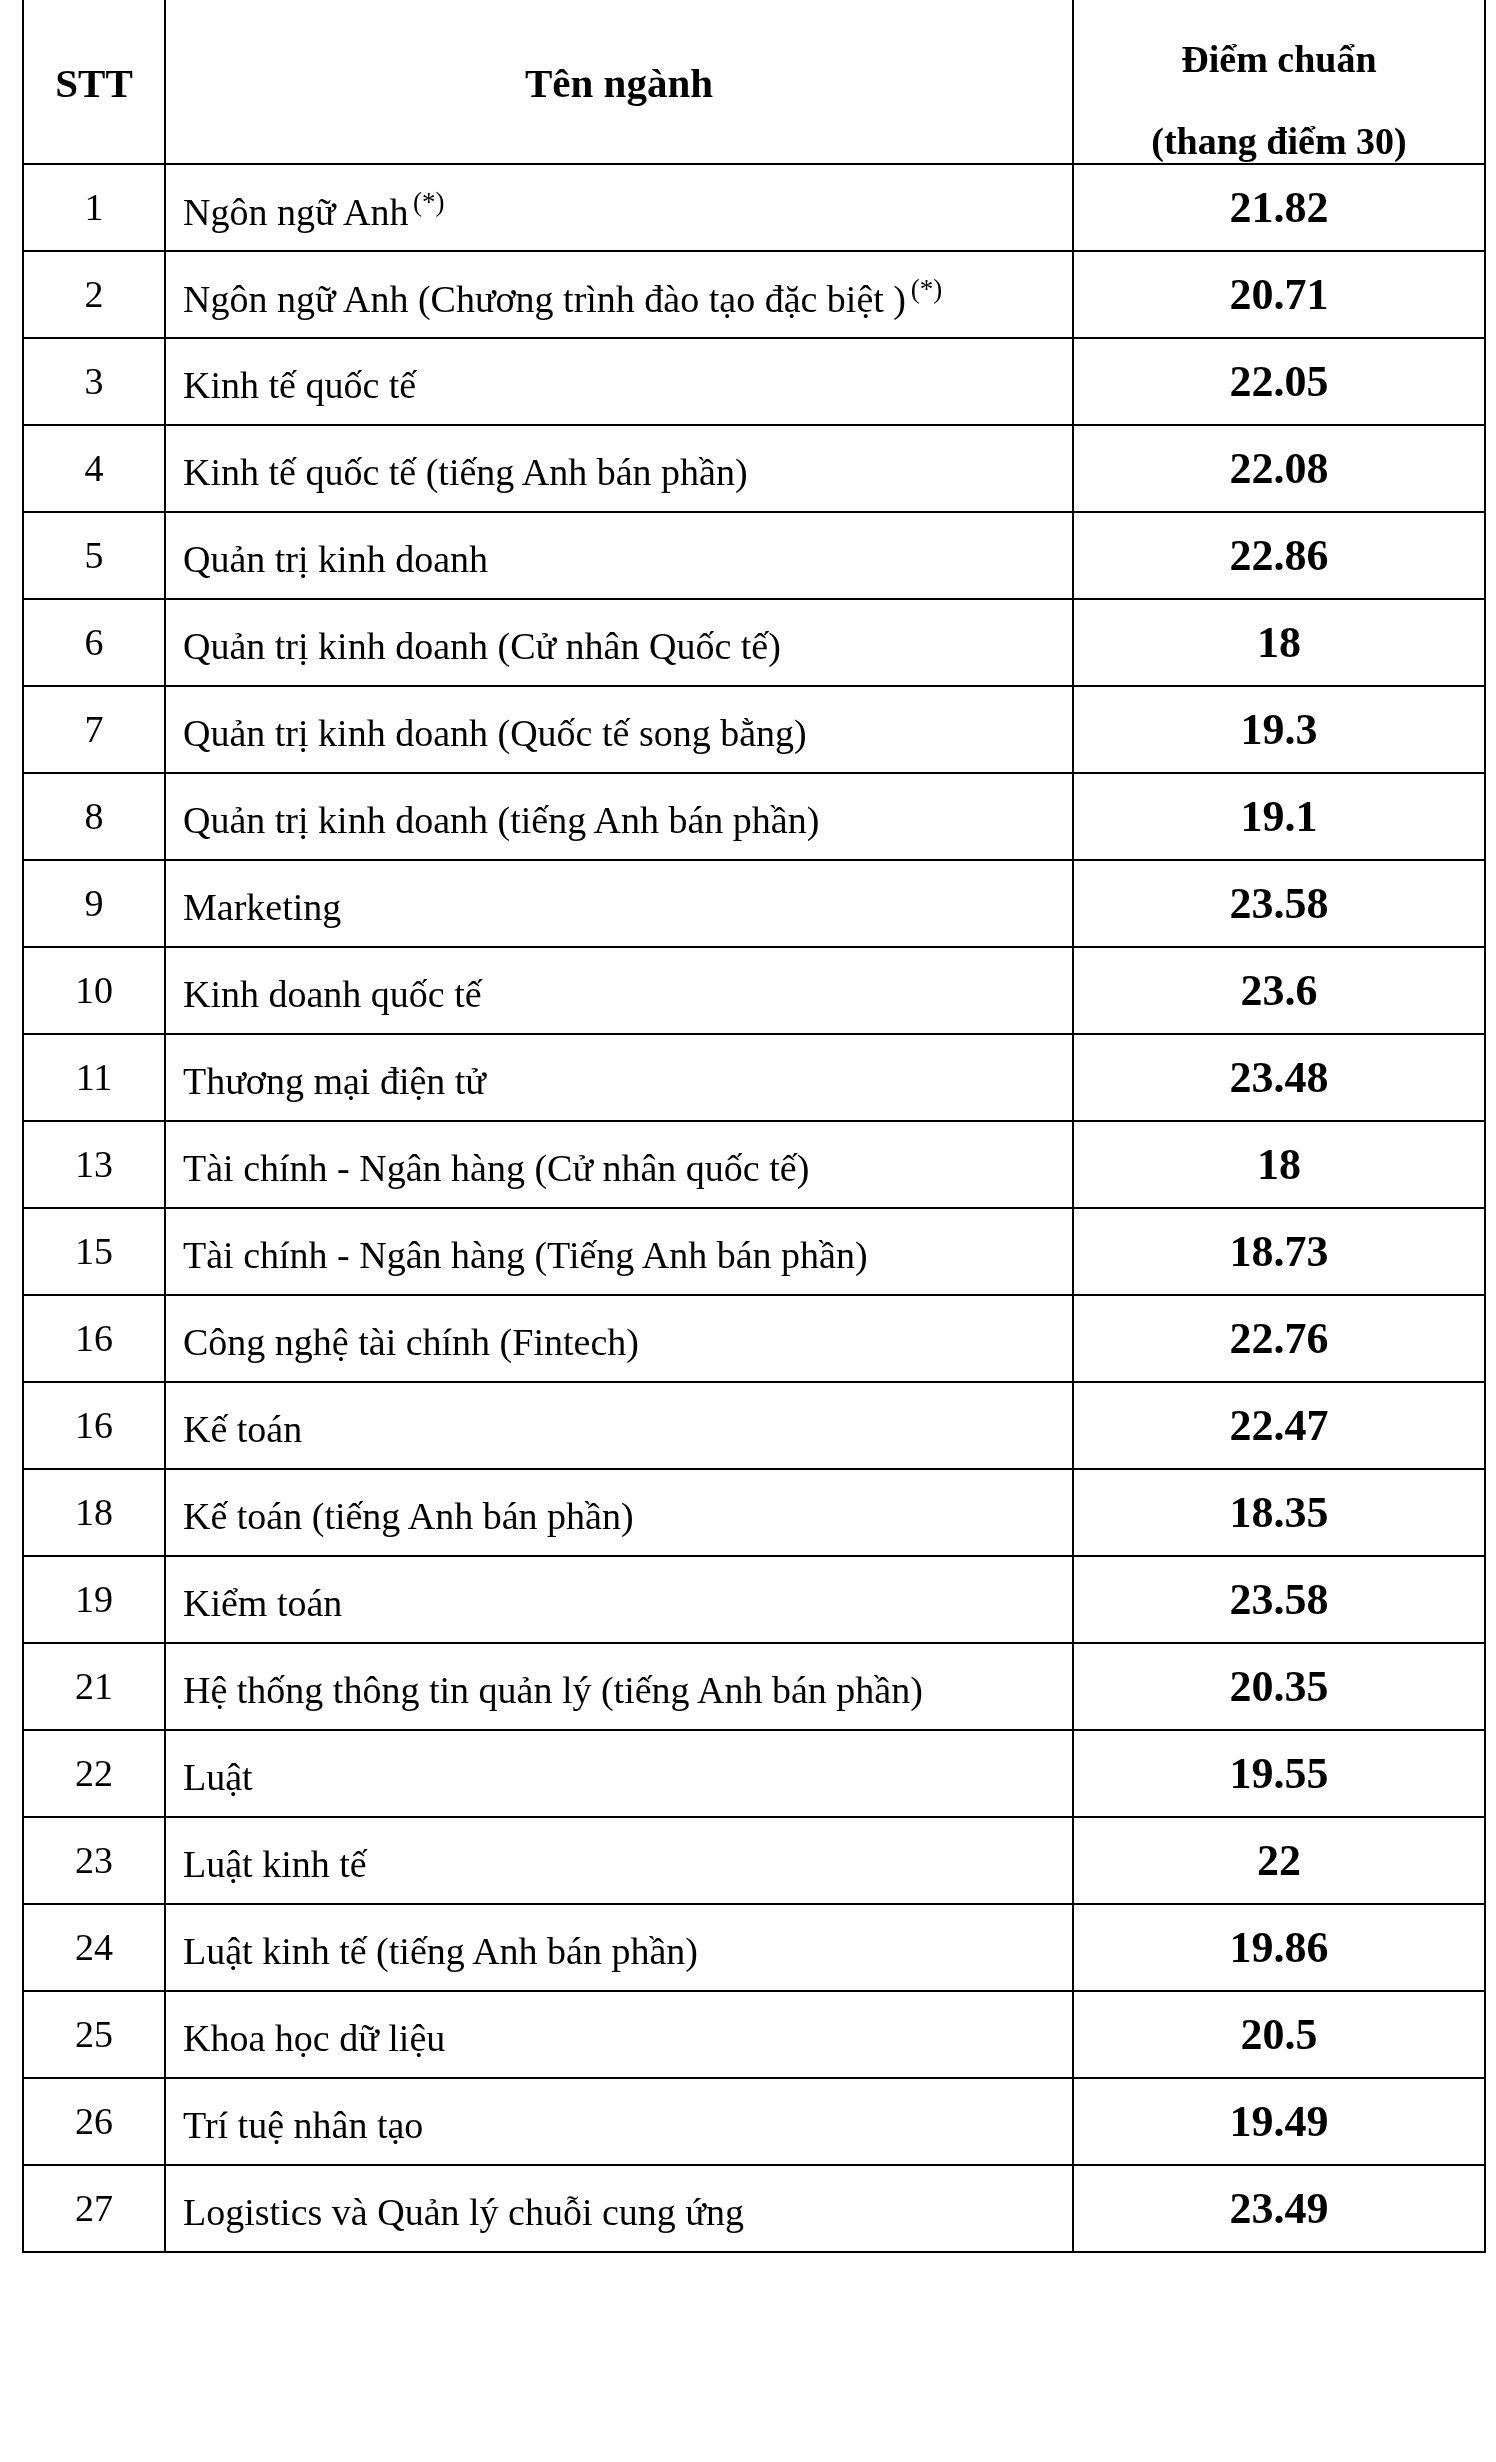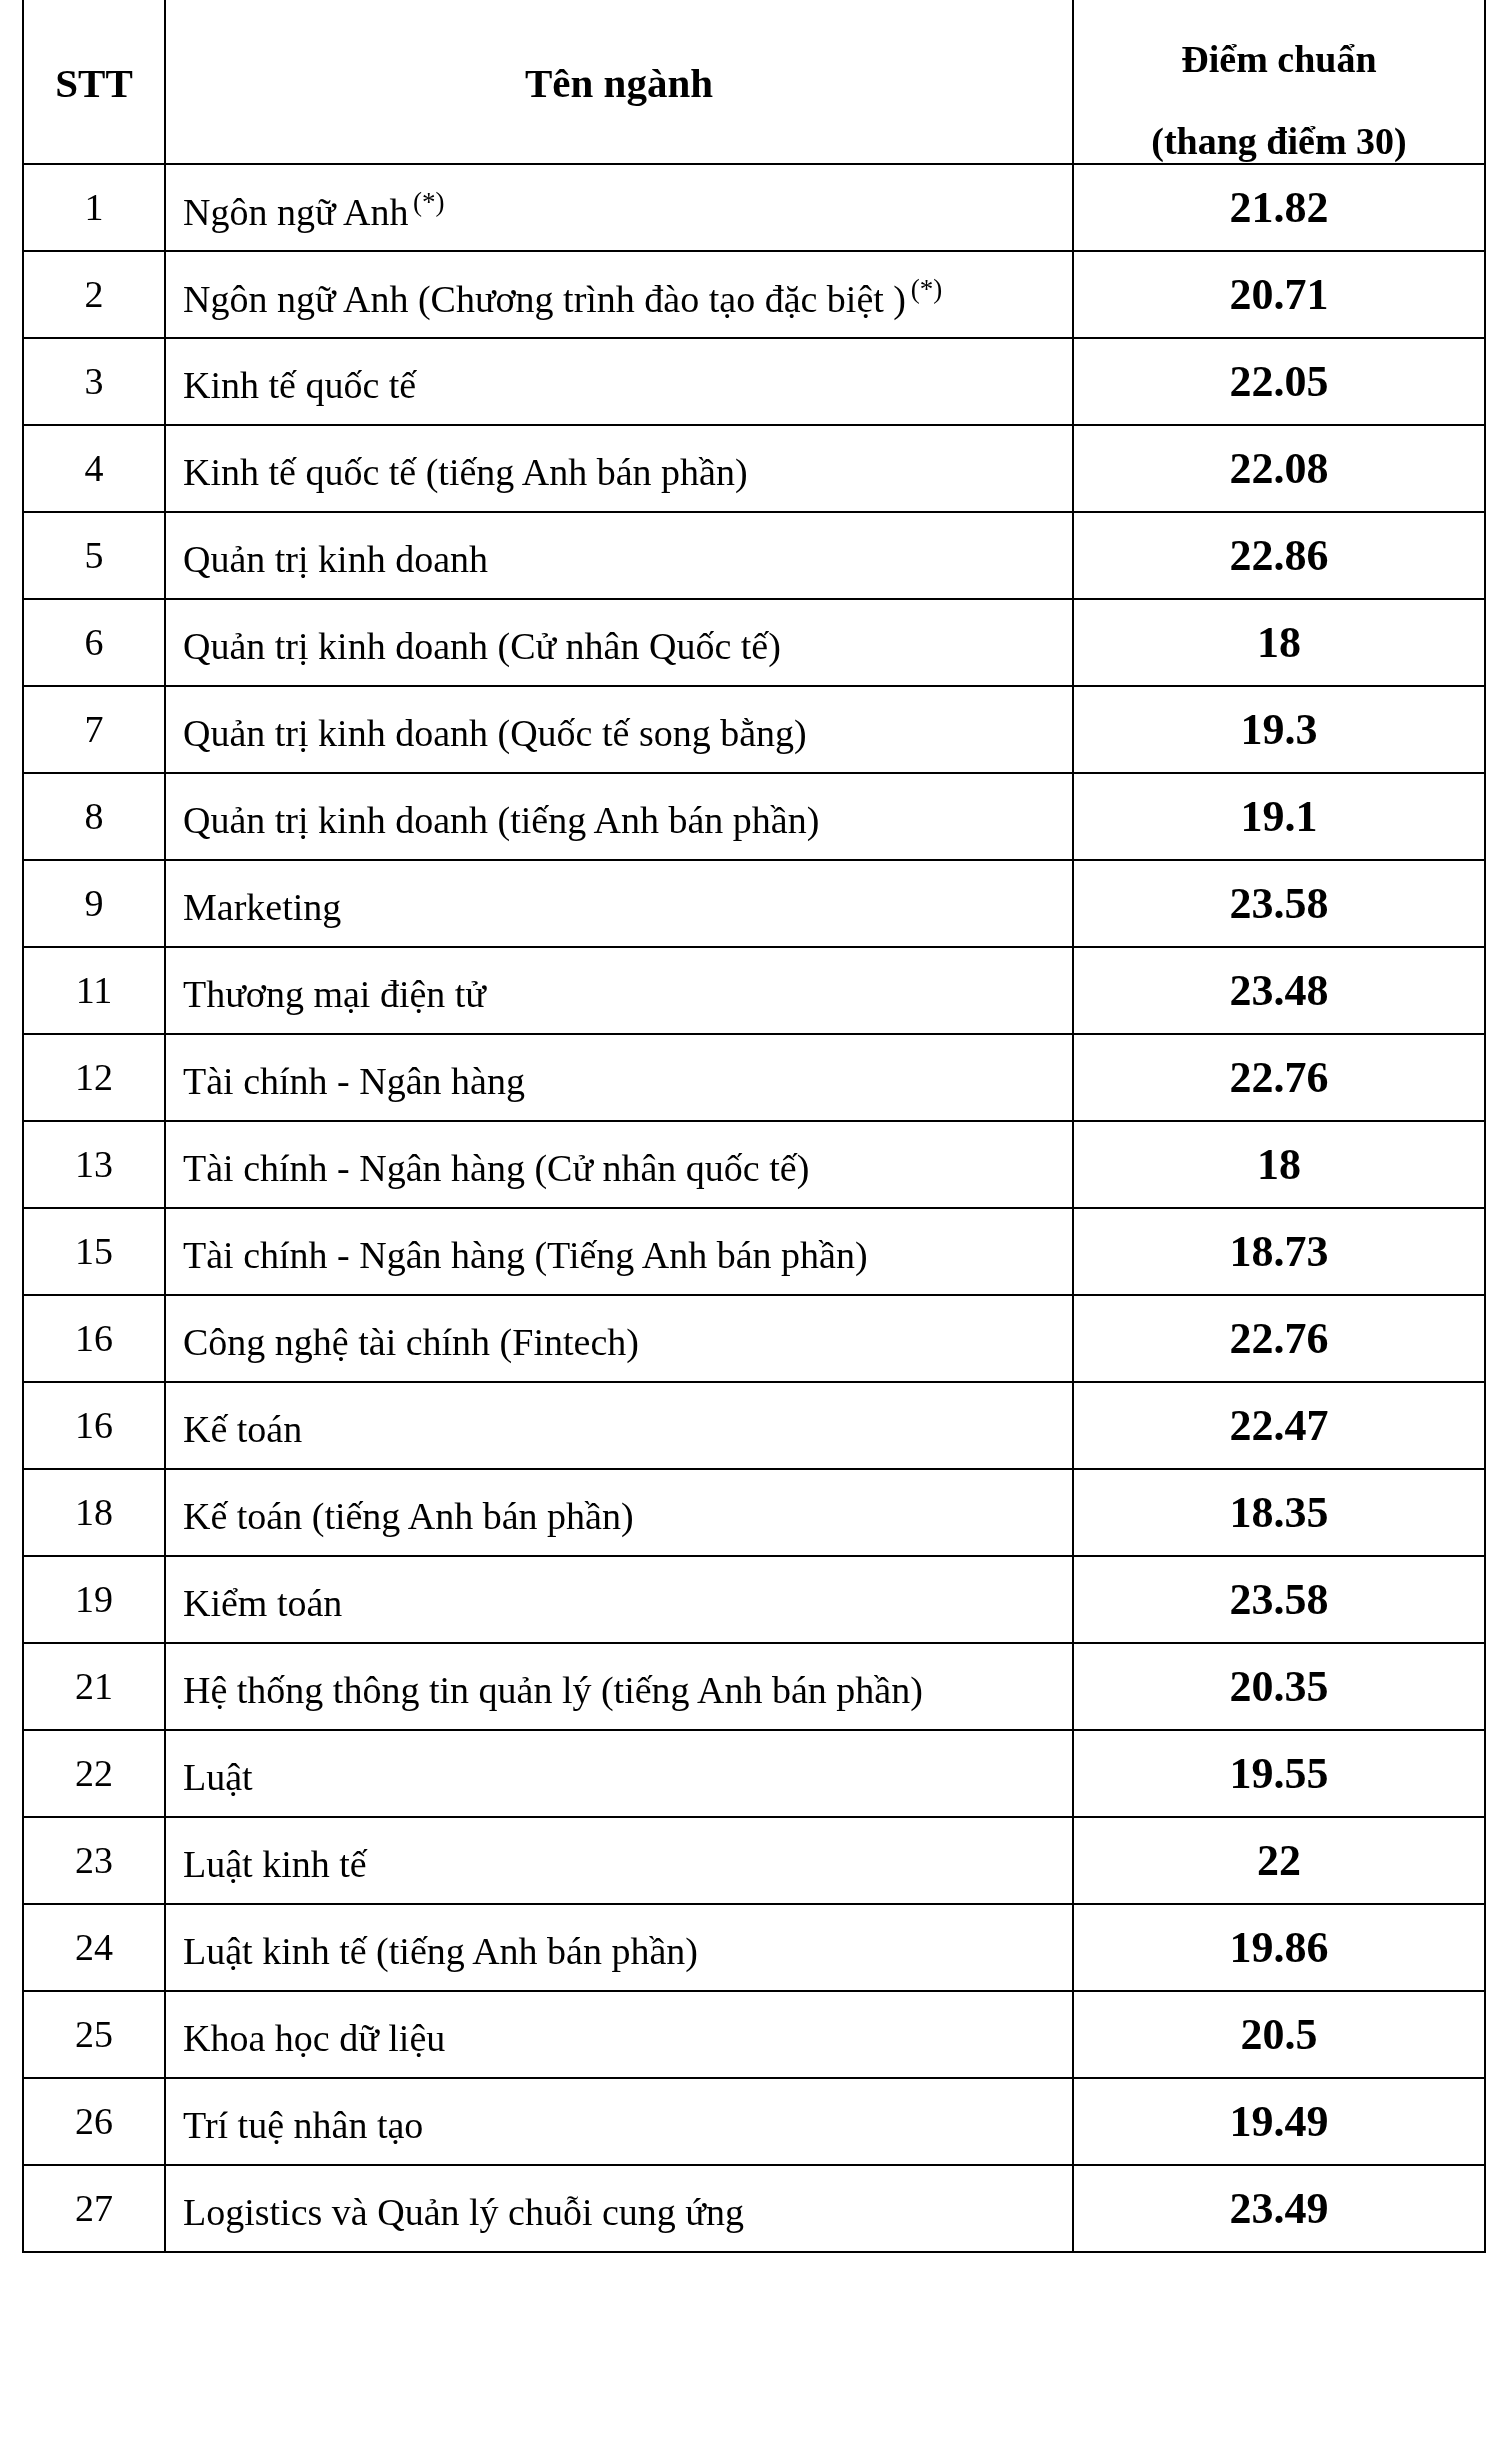--- a/index.html
+++ b/index.html
@@ -143,32 +143,32 @@
     <td class="td-name"><span class="name-text">Quản trị kinh doanh (tiếng Anh bán phần)</span></td>
     <td class="td-score">19.1</td>
   </tr>
 
   <tr>
     <td class="td-stt">9</td>
     <td class="td-name"><span class="name-text">Marketing</span></td>
     <td class="td-score">23.58</td>
   </tr>
 
+  <tr>
+    <td class="td-stt">10</td>
+    <td class="td-name"><span class="name-text">Kinh doanh quốc tế</span></td>
+    <td class="td-score">23.6</td>
+  </tr>
 
   <tr>
     <td class="td-stt">11</td>
     <td class="td-name"><span class="name-text">Thương mại điện tử</span></td>
     <td class="td-score">23.48</td>
   </tr>
 
-  <tr>
-    <td class="td-stt">12</td>
-    <td class="td-name"><span class="name-text">Tài chính - Ngân hàng</span></td>
-    <td class="td-score">22.76</td>
-  </tr>
 
   <tr>
     <td class="td-stt">13</td>
     <td class="td-name"><span class="name-text">Tài chính - Ngân hàng (Cử nhân quốc tế)</span></td>
     <td class="td-score">18</td>
   </tr>
 
 
   <tr>
     <td class="td-stt">15</td>

